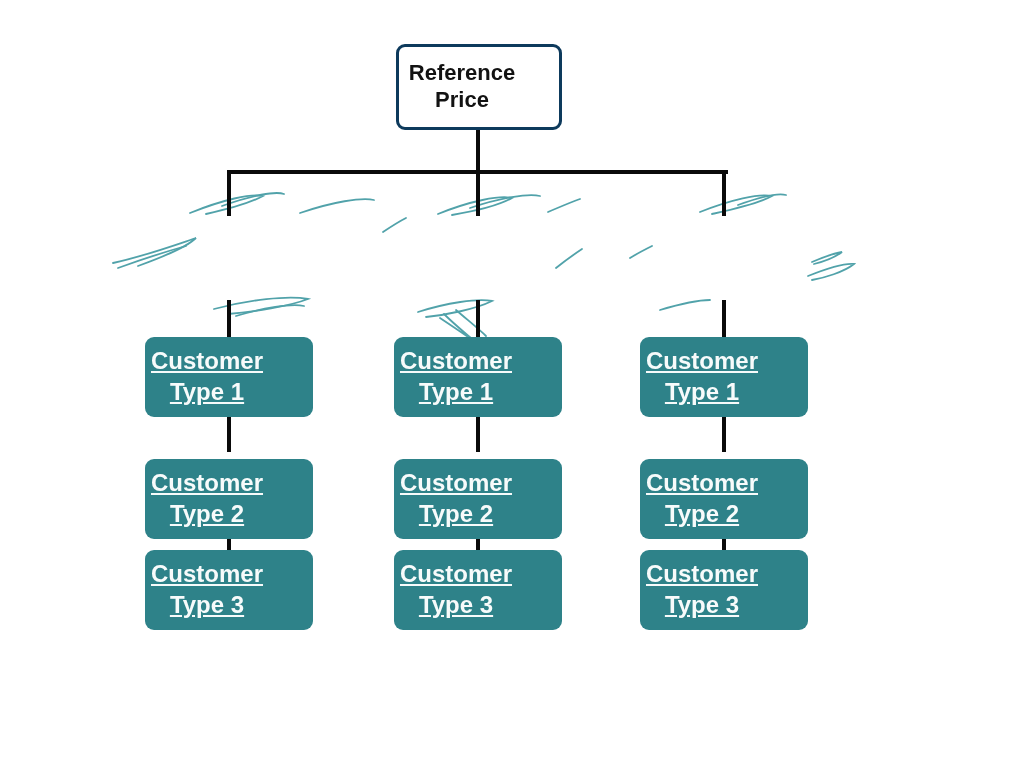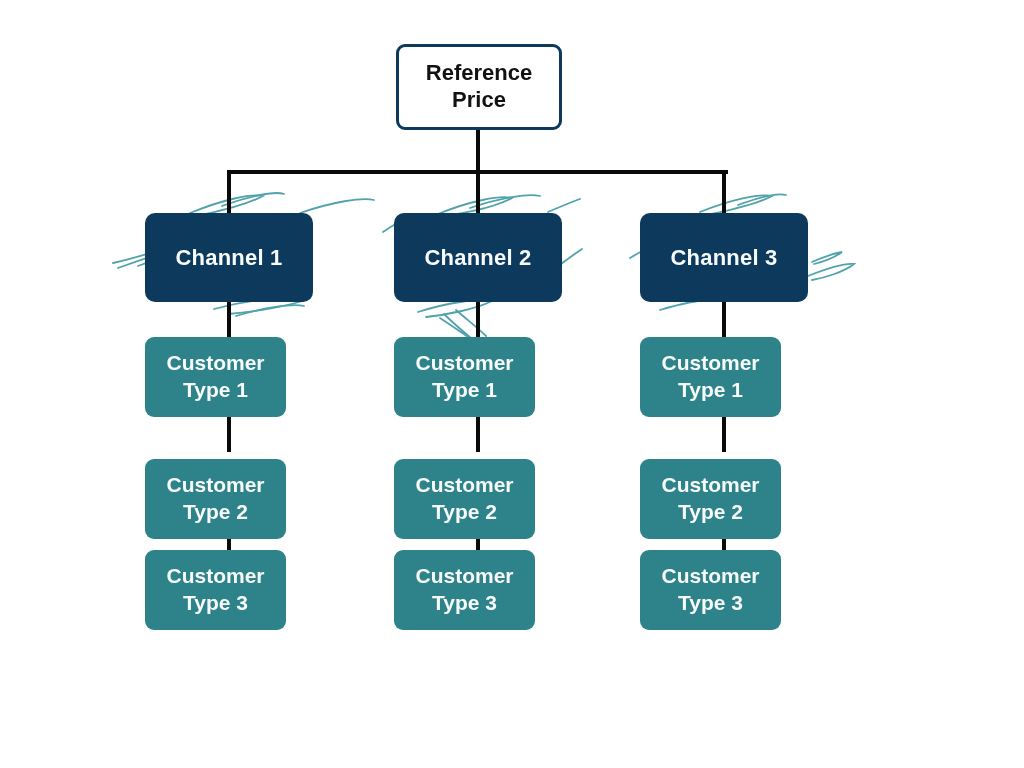--- a/index.html
+++ b/index.html
@@ -26,21 +26,20 @@
   .layer{
     position:absolute;
     inset:0;
     width:1024px;
     height:768px;
   }
   .node{
     position:absolute;
     display:flex;
     align-items:center;
-    justify-content:center;
     text-align:center;
     box-sizing:border-box;
     border-radius:10px;
   }
   .root-node{
     left:396px; top:44px; width:166px; height:86px;
     background:#ffffff;
     border:3px solid var(--navy);
     border-radius:9px;
     color:var(--root-text);
@@ -51,27 +50,28 @@
   .root-node .wrap{max-width:126px;}
   .channel-node{
     height:89px; width:168px; top:213px;
     background:var(--navy);
     color:var(--box-text);
     font-size:22px;
     font-weight:600;
     letter-spacing:.2px;
   }
   .customer-node{
-    height:80px; width:141px;
+    height:80px; width:168px;
     background:var(--teal);
     color:var(--box-text);
-    font-size:21px;
+    font-size:24px;
     font-weight:600;
     line-height:1.28;
     border-radius:9px;
+    text-decoration:underline;
   }
   .customer-node .wrap{max-width:124px;}
   .col-0{left:145px;}
   .col-1{left:394px;}
   .col-2{left:640px;}
   .row-0{top:337px;}
   .row-1{top:449px;margin-top:10px;}
   .row-2{top:550px;}
 </style>
 </head>
@@ -129,29 +129,20 @@
       <line x1="724" y1="300" x2="724" y2="340"></line>
       <line x1="724" y1="415" x2="724" y2="452"></line>
       <line x1="724" y1="527" x2="724" y2="565"></line>
     </g>
   </svg>
 
   <div class="node root-node">
     <span class="wrap">Reference Price</span>
   </div>
 
-  <div class="node channel-node col-0">
-    <span>Channel 1</span>
-  </div>
-  <div class="node channel-node col-1">
-    <span>Channel 2</span>
-  </div>
-  <div class="node channel-node col-2">
-    <span>Channel 3</span>
-  </div>
 
   <div class="node customer-node col-0 row-0">
     <span class="wrap">Customer Type 1</span>
   </div>
   <div class="node customer-node col-0 row-1">
     <span class="wrap">Customer Type 2</span>
   </div>
   <div class="node customer-node col-0 row-2">
     <span class="wrap">Customer Type 3</span>
   </div>

